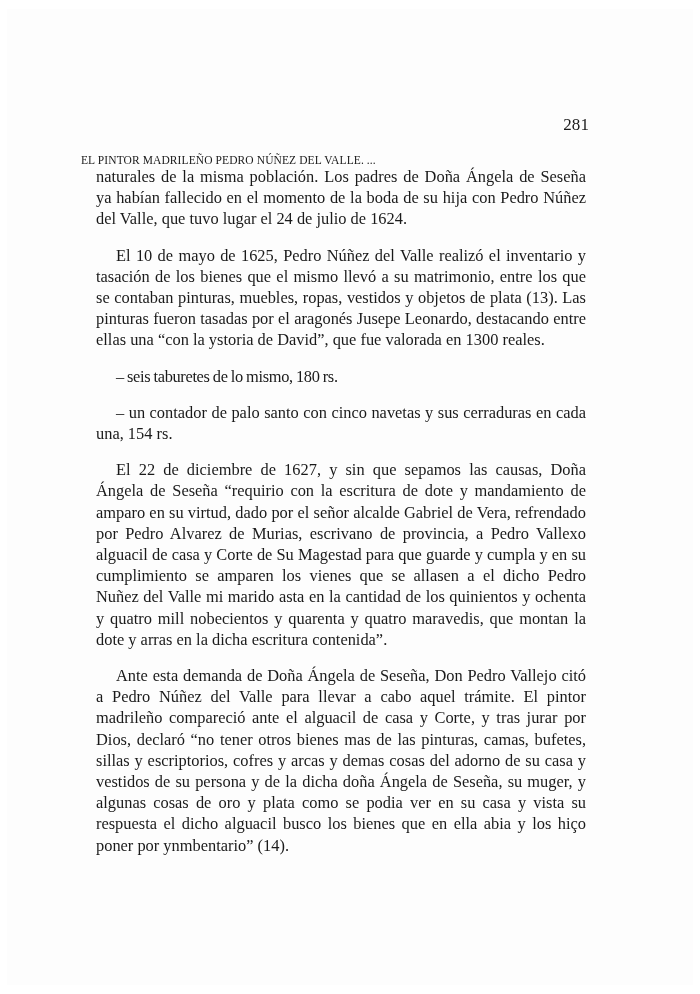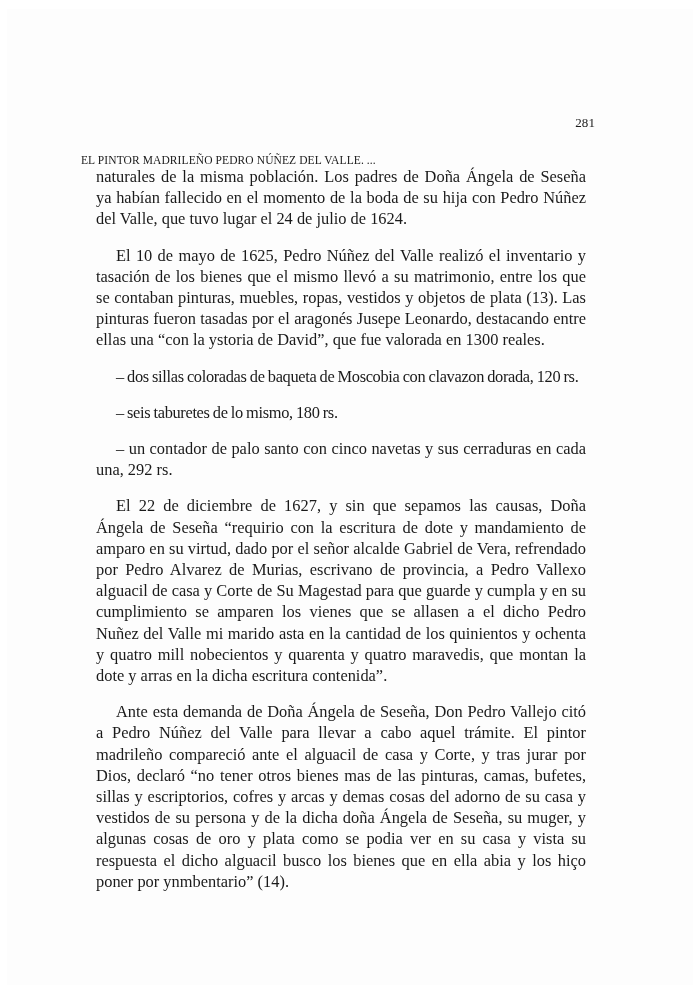--- a/index.html
+++ b/index.html
@@ -38,23 +38,23 @@
       letter-spacing: 0.1px;
       white-space: nowrap;
     }
     .running-head .title {
       position: absolute;
       left: 0;
       margin-top: 36px;
     }
     .running-head .folio {
       position: absolute;
-      right: 6px;
+      right: 12px;
       top: -3px;
-      font-size: 13px;
+      font-size: 17px;
       font-family: Liberation Serif, serif;
     }
     .body-text {
       position: absolute;
       top: 151px;
       left: 0;
       width: 520px;
       font-size: 16.4px;
       line-height: 21.2px;
       text-align: justify;
@@ -81,19 +81,18 @@
 
 <div class="page">
   <div class="running-head">
     <span class="title">EL PINTOR MADRILEÑO PEDRO NÚÑEZ DEL VALLE. ...</span>
     <span class="folio">281</span>
   </div>
 
   <div class="body-text">
     <p>naturales de la misma población. Los padres de Doña Ángela de Seseña ya habían fallecido en el momento de la boda de su hija con Pedro Núñez del Valle, que tuvo lugar el 24 de julio de 1624.</p>
     <p class="indent">El 10 de mayo de 1625, Pedro Núñez del Valle realizó el inventario y tasación de los bienes que el mismo llevó a su matrimonio, entre los que se contaban pinturas, muebles, ropas, vestidos y objetos de plata (13). Las pinturas fueron tasadas por el aragonés Jusepe Leonardo, destacando entre ellas una “con la ystoria de David”, que fue valorada en 1300 reales.</p>
-    <p class="item condensed">– dos sillas coloradas de baqueta de Moscobia con clavazon dorada, 120 rs.</p>
     <p class="item condensed">– seis taburetes de lo mismo, 180 rs.</p>
-    <p class="item">– un contador de palo santo con cinco navetas y sus cerraduras en cada una, 292 rs.</p>
+    <p class="item">– un contador de palo santo con cinco navetas y sus cerraduras en cada una, 154 rs.</p>
     <p class="indent">El 22 de diciembre de 1627, y sin que sepamos las causas, Doña Ángela de Seseña “requirio con la escritura de dote y mandamiento de amparo en su virtud, dado por el señor alcalde Gabriel de Vera, refrendado por Pedro Alvarez de Murias, escrivano de provincia, a Pedro Vallexo alguacil de casa y Corte de Su Magestad para que guarde y cumpla y en su cumplimiento se amparen los vienes que se allasen a el dicho Pedro Nuñez del Valle mi marido asta en la cantidad de los quinientos y ochenta y quatro mill nobecientos y quarenta y quatro maravedis, que montan la dote y arras en la dicha escritura contenida”.</p>
     <p class="indent">Ante esta demanda de Doña Ángela de Seseña, Don Pedro Vallejo citó a Pedro Núñez del Valle para llevar a cabo aquel trámite. El pintor madrileño compareció ante el alguacil de casa y Corte, y tras jurar por Dios, declaró “no tener otros bienes mas de las pinturas, camas, bufetes, sillas y escriptorios, cofres y arcas y demas cosas del adorno de su casa y vestidos de su persona y de la dicha doña Ángela de Seseña, su muger, y algunas cosas de oro y plata como se podia ver en su casa y vista su respuesta el dicho alguacil busco los bienes que en ella abia y los hiço poner por ynmbentario” (14).</p>
   </div>
 </div>
 
 </body></html>

